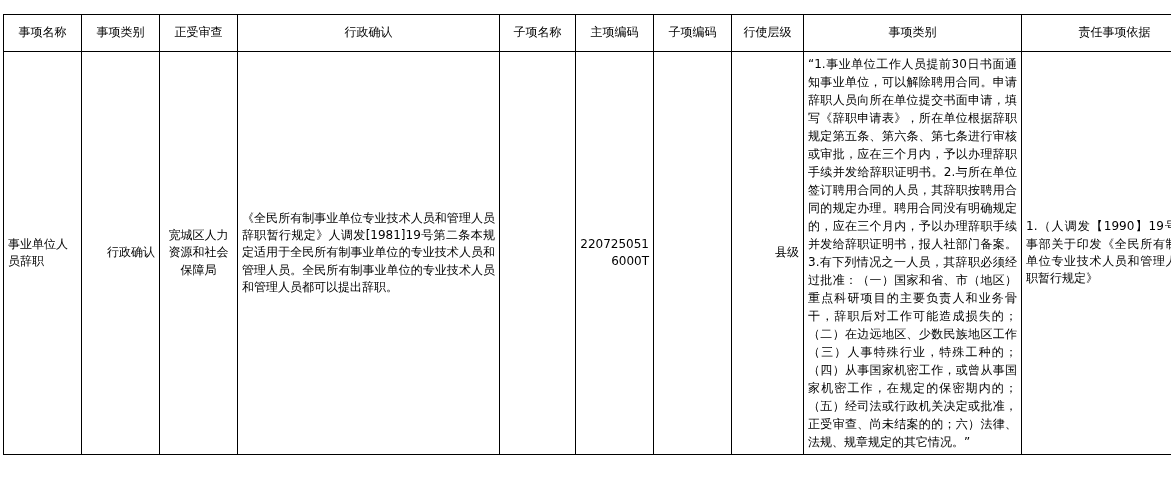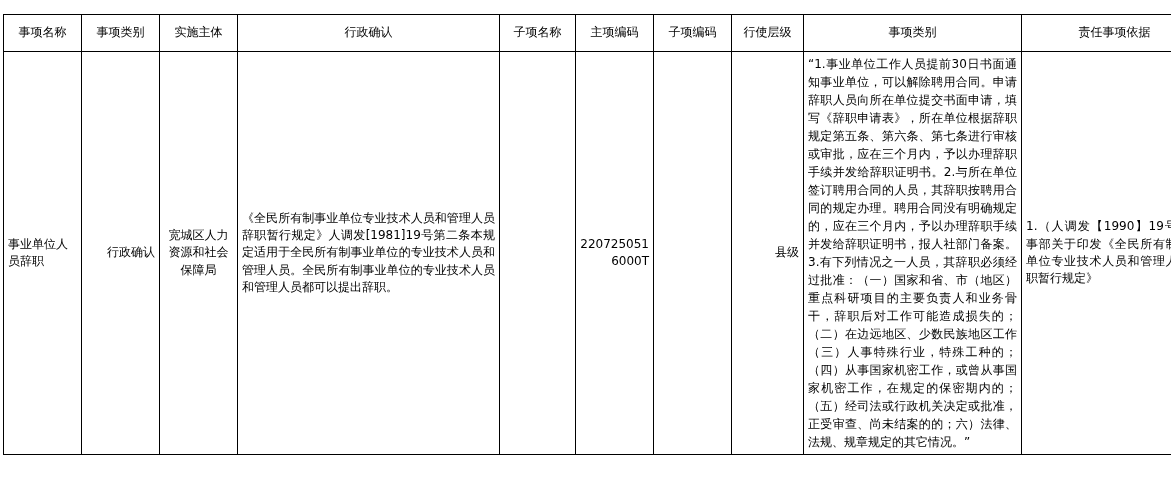--- a/index.html
+++ b/index.html
@@ -88,21 +88,21 @@
       <col class="c-maincode">
       <col class="c-subcode">
       <col class="c-level">
       <col class="c-duty">
       <col class="c-dutybasis">
     </colgroup>
     <thead>
       <tr>
         <th>事项名称</th>
         <th>事项类别</th>
-        <th>实施主体</th>
+        <th>正受审查</th>
         <th>行政确认</th>
         <th>子项名称</th>
         <th>主项编码</th>
         <th>子项编码</th>
         <th>行使层级</th>
         <th>事项类别</th>
         <th>责任事项依据</th>
       </tr>
     </thead>
     <tbody>

